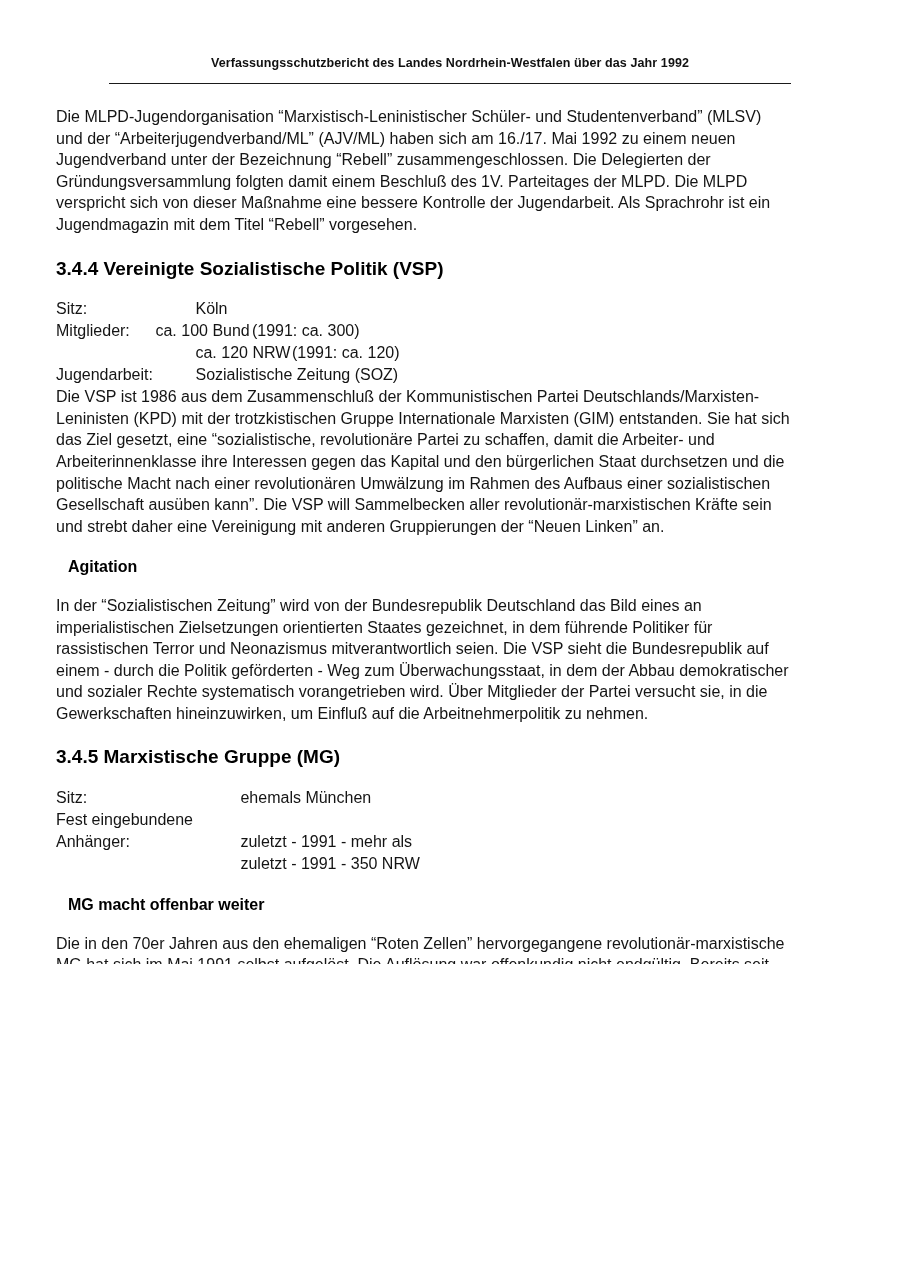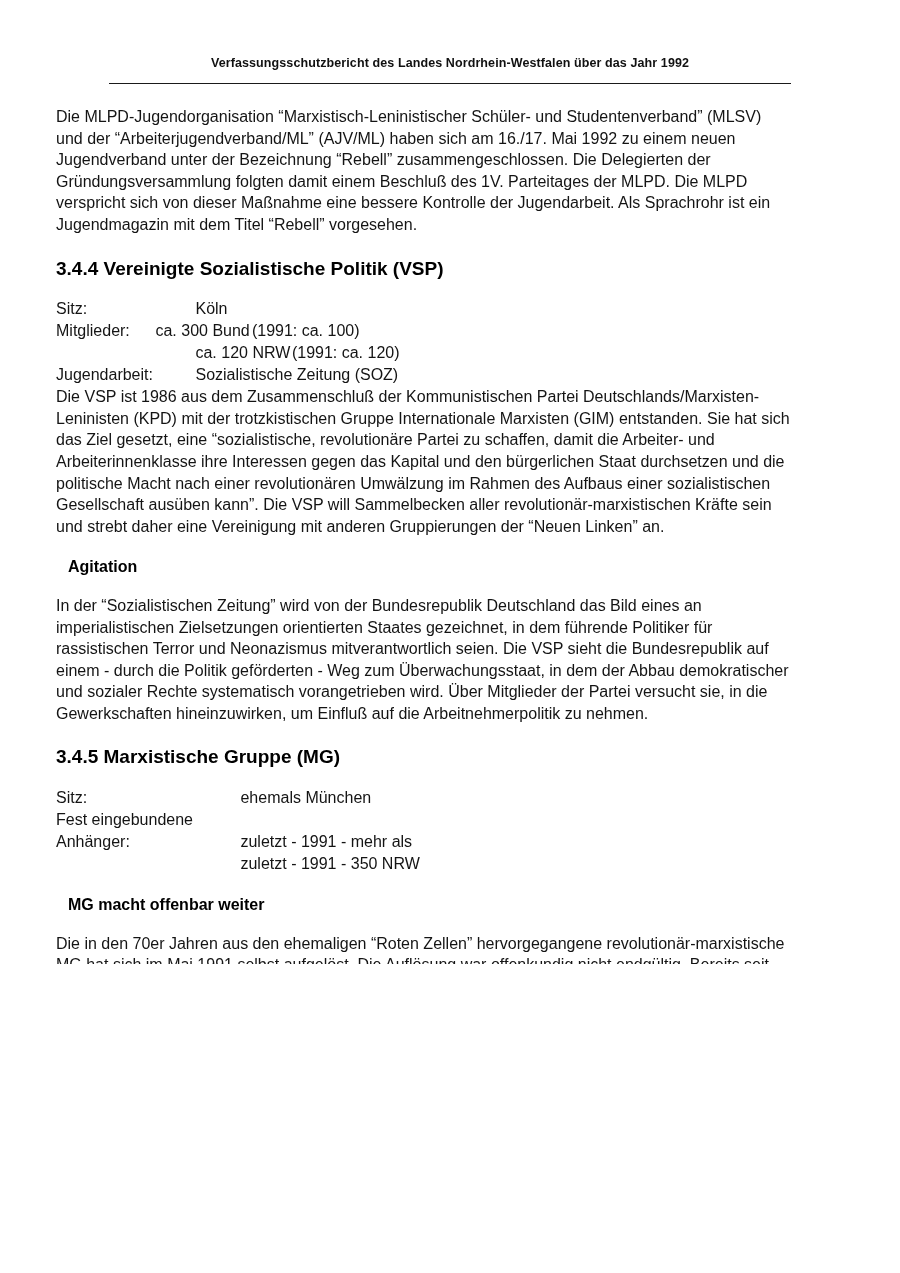--- a/index.html
+++ b/index.html
@@ -99,22 +99,22 @@
 
     <h2 class="section-heading">3.4.4 Vereinigte Sozialistische Politik (VSP)</h2>
 
     <div class="info-block">
       <div class="info-row">
         <span class="label w135">Sitz:</span>
         <span class="value">Köln</span>
       </div>
       <div class="info-row">
         <span class="label w95">Mitglieder:</span>
-        <span class="value w92">ca. 300 Bund</span>
-        <span class="value">(1991: ca. 100)</span>
+        <span class="value w92">ca. 100 Bund</span>
+        <span class="value">(1991: ca. 300)</span>
       </div>
       <div class="info-row">
         <span class="label w135"></span>
         <span class="value w92">ca. 120 NRW</span>
         <span class="value">(1991: ca. 120)</span>
       </div>
       <div class="info-row">
         <span class="label w135">Jugendarbeit:</span>
         <span class="value">Sozialistische Zeitung (SOZ)</span>
       </div>

